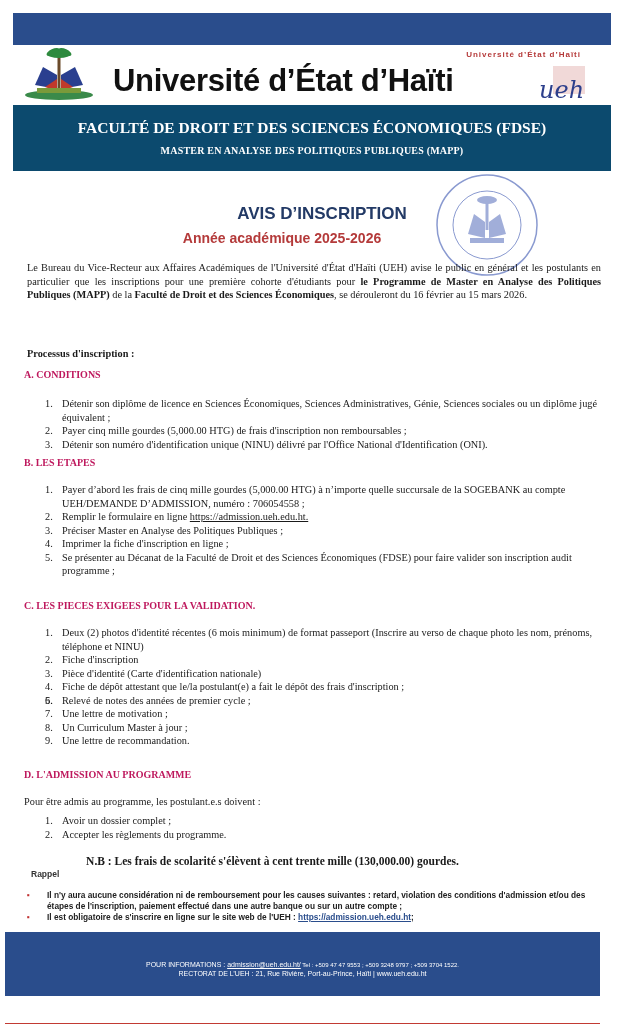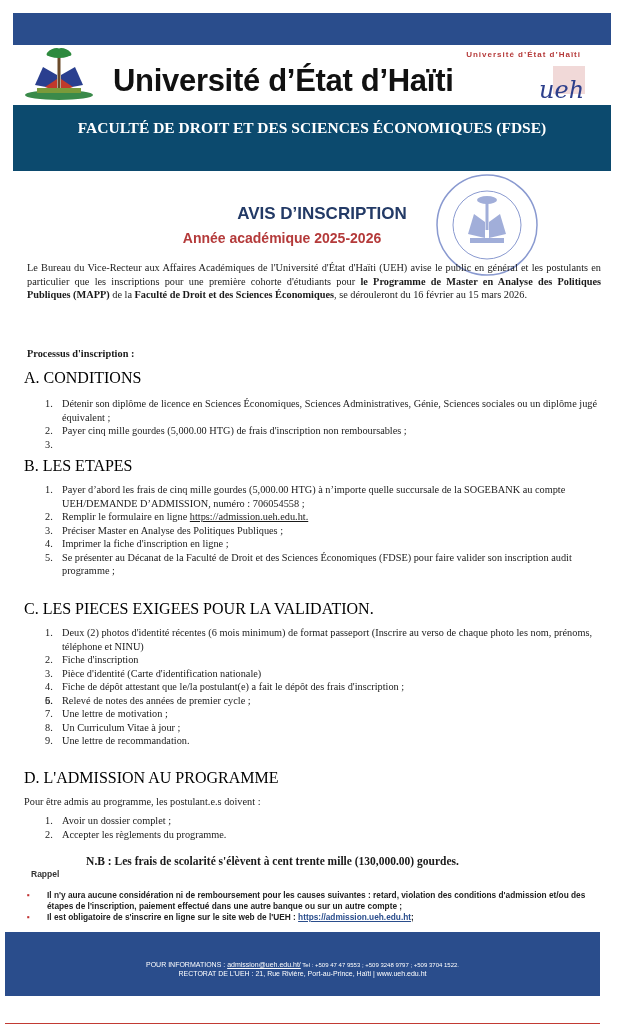--- a/index.html
+++ b/index.html
@@ -14,21 +14,21 @@
   .ueh-logo .txt { position: absolute; left: 0; top: 16px; font-family: "DejaVu Serif", serif; font-style: italic; font-size: 24px; color: #2d3f8c; }
   .banner { position: absolute; left: 13px; top: 105px; width: 598px; height: 66px; background: #0c4a6e; text-align: center; color: #fff; }
   .banner .fac { font-family: "Liberation Serif", serif; font-weight: bold; font-size: 15.5px; margin-top: 14px; }
   .banner .master { font-family: "Liberation Serif", serif; font-weight: bold; font-size: 10px; margin-top: 8px; letter-spacing: 0.2px; }
   .stamp { position: absolute; left: 428px; top: 172px; width: 118px; height: 106px; }
   .avis { position: absolute; left: 0; width: 623px; top: 204px; text-align: center; font-family: "Liberation Sans", sans-serif; font-weight: bold; font-size: 17px; color: #233a66; padding-left: 21px; }
   .annee { position: absolute; left: 0; width: 549px; top: 230px; text-align: center; font-family: "Liberation Sans", sans-serif; font-weight: bold; font-size: 14px; color: #b43a3a; padding-left: 15px; }
   .intro { position: absolute; left: 27px; top: 261px; width: 574px; font-size: 10.3px; line-height: 13.5px; text-align: justify; }
   .intro b { font-weight: bold; }
   .processus { position: absolute; left: 27px; top: 348px; font-size: 10.3px; font-weight: bold; }
-  .sec-title { position: absolute; left: 24px; font-size: 16px; font-weight: normal; color: #000000; }
+  .sec-title { position: absolute; left: 24px; font-size: 10px; font-weight: bold; color: #be185d; }
   ol.list { position: absolute; left: 45px; width: 560px; font-size: 10.3px; line-height: 13.5px; list-style: none; }
   ol.list li { position: relative; padding-left: 17px; }
   ol.list li .num { position: absolute; left: 0; top: 0; }
   .red { color: #b02a2a; }
   .link { text-decoration: underline; color: #1a1a1a; }
   .pour { position: absolute; left: 24px; top: 796px; font-size: 10.3px; }
   .nb { position: absolute; left: 0; width: 535px; top: 855px; text-align: center; font-size: 11.5px; font-weight: bold; padding-left: 10px; }
   .rappel { position: absolute; left: 31px; top: 869px; font-family: "Liberation Sans", sans-serif; font-size: 8.5px; font-weight: bold; color: #333; }
   ul.rappel-list { position: absolute; left: 27px; top: 890px; width: 580px; list-style: none; font-family: "Liberation Sans", sans-serif; font-size: 8.3px; font-weight: bold; line-height: 11px; color: #222; }
   ul.rappel-list li { position: relative; padding-left: 20px; }
@@ -63,20 +63,21 @@
   <div class="uni-title">Université d’État d’Haïti</div>
   <div class="uni-small">Université d’État d’Haïti</div>
   <div class="ueh-logo">
     <div class="bg"></div>
     <div class="txt">ueh</div>
   </div>
 </div>
 
 <div class="banner">
   <div class="fac">FACULTÉ DE DROIT ET DES SCIENCES ÉCONOMIQUES (FDSE)</div>
+  <div class="master">MASTER EN ANALYSE DES POLITIQUES PUBLIQUES (MAPP)</div>
 </div>
 
 <svg class="stamp" viewBox="0 0 118 106">
   <circle cx="59" cy="53" r="50" fill="none" stroke="#8a9ad0" stroke-width="1.5"></circle>
   <circle cx="59" cy="53" r="34" fill="none" stroke="#8a9ad0" stroke-width="1"></circle>
   <g fill="#8a9ad0" opacity="0.8">
     <rect x="57.5" y="28" width="3" height="30"></rect>
     <ellipse cx="59" cy="28" rx="10" ry="4"></ellipse>
     <path d="M40 62 L46 42 L57 50 L57 66 Z"></path>
     <path d="M78 62 L72 42 L61 50 L61 66 Z"></path>
@@ -88,42 +89,42 @@
 <div class="annee">Année académique 2025-2026</div>
 
 <p class="intro"><span>Le Bureau du Vice-Recteur aux Affaires Académiques de l'Université d'État d'Haïti (UEH) avise le public en général et les postulants en particulier que les inscriptions pour une première cohorte d'étudiants pour </span><b>le Programme de Master en Analyse des Politiques Publiques (MAPP)</b><span> de la </span><b>Faculté de Droit et des Sciences Économiques</b><span>, se dérouleront du 16 février au 15 mars 2026.</span></p>
 
 <div class="processus">Processus d'inscription :</div>
 
 <div class="sec-title" style="top:369px">A. CONDITIONS</div>
 <ol class="list" style="top:397px">
   <li><span class="num">1.</span><span>Détenir son diplôme de licence en Sciences Économiques, Sciences Administratives, Génie, Sciences sociales ou un diplôme jugé équivalent ;</span></li>
   <li><span class="num">2.</span><span>Payer cinq mille gourdes (5,000.00 HTG) de frais d'inscription non remboursables ;</span></li>
-  <li><span class="num">3.</span></li>
+  <li><span class="num">3.</span><span>Détenir son numéro d'identification unique (NINU) délivré par l'Office National d'Identification (ONI).</span></li>
 </ol>
 
 <div class="sec-title" style="top:457px">B. LES ETAPES</div>
 <ol class="list" style="top:483px">
   <li><span class="num">1.</span><span>Payer d’abord les frais de cinq mille gourdes (5,000.00 HTG) à n’importe quelle succursale de la SOGEBANK au compte UEH/DEMANDE D’ADMISSION, numéro : 706054558 ;</span></li>
   <li><span class="num">2.</span><span>Remplir le formulaire en ligne </span><a class="link">https://admission.ueh.edu.ht.</a><br></li>
   <li><span class="num">3.</span><span>Préciser Master en Analyse des Politiques Publiques ;</span></li>
   <li><span class="num">4.</span><span>Imprimer la fiche d'inscription en ligne ;</span></li>
   <li><span class="num">5.</span><span>Se présenter au Décanat de la Faculté de Droit et des Sciences Économiques (FDSE) pour faire valider son inscription audit programme ;</span></li>
 </ol>
 
 <div class="sec-title" style="top:600px">C. LES PIECES EXIGEES POUR LA VALIDATION.</div>
 <ol class="list" style="top:626px">
   <li><span class="num">1.</span><span>Deux (2) photos d'identité récentes (6 mois minimum) de format passeport (Inscrire au verso de chaque photo les nom, prénoms, téléphone et NINU)</span></li>
   <li><span class="num">2.</span><span>Fiche d'inscription</span></li>
   <li><span class="num">3.</span><span>Pièce d'identité (Carte d'identification nationale)</span></li>
   <li><span class="num">4.</span><span>Fiche de dépôt attestant que le/la postulant(e) a fait le dépôt des frais d'inscription ;</span></li>
   <li><span class="num">5.</span></li>
   <li><span class="num">6.</span><span>Relevé de notes des années de premier cycle ;</span></li>
   <li><span class="num">7.</span><span>Une lettre de motivation ;</span></li>
-  <li><span class="num">8.</span><span>Un Curriculum Vitae à jour ;</span></li>
+  <li><span class="num">8.</span><span>Un Curriculum Master à jour ;</span></li>
   <li><span class="num">9.</span><span>Une lettre de recommandation.</span></li>
 </ol>
 
 <div class="sec-title" style="top:769px">D. L'ADMISSION AU PROGRAMME</div>
 <div class="pour">Pour être admis au programme, les postulant.e.s doivent :</div>
 <ol class="list" style="top:814px">
   <li><span class="num">1.</span><span>Avoir un dossier complet ;</span></li>
   <li><span class="num">2.</span><span>Accepter les règlements du programme.</span></li>
 </ol>
 

